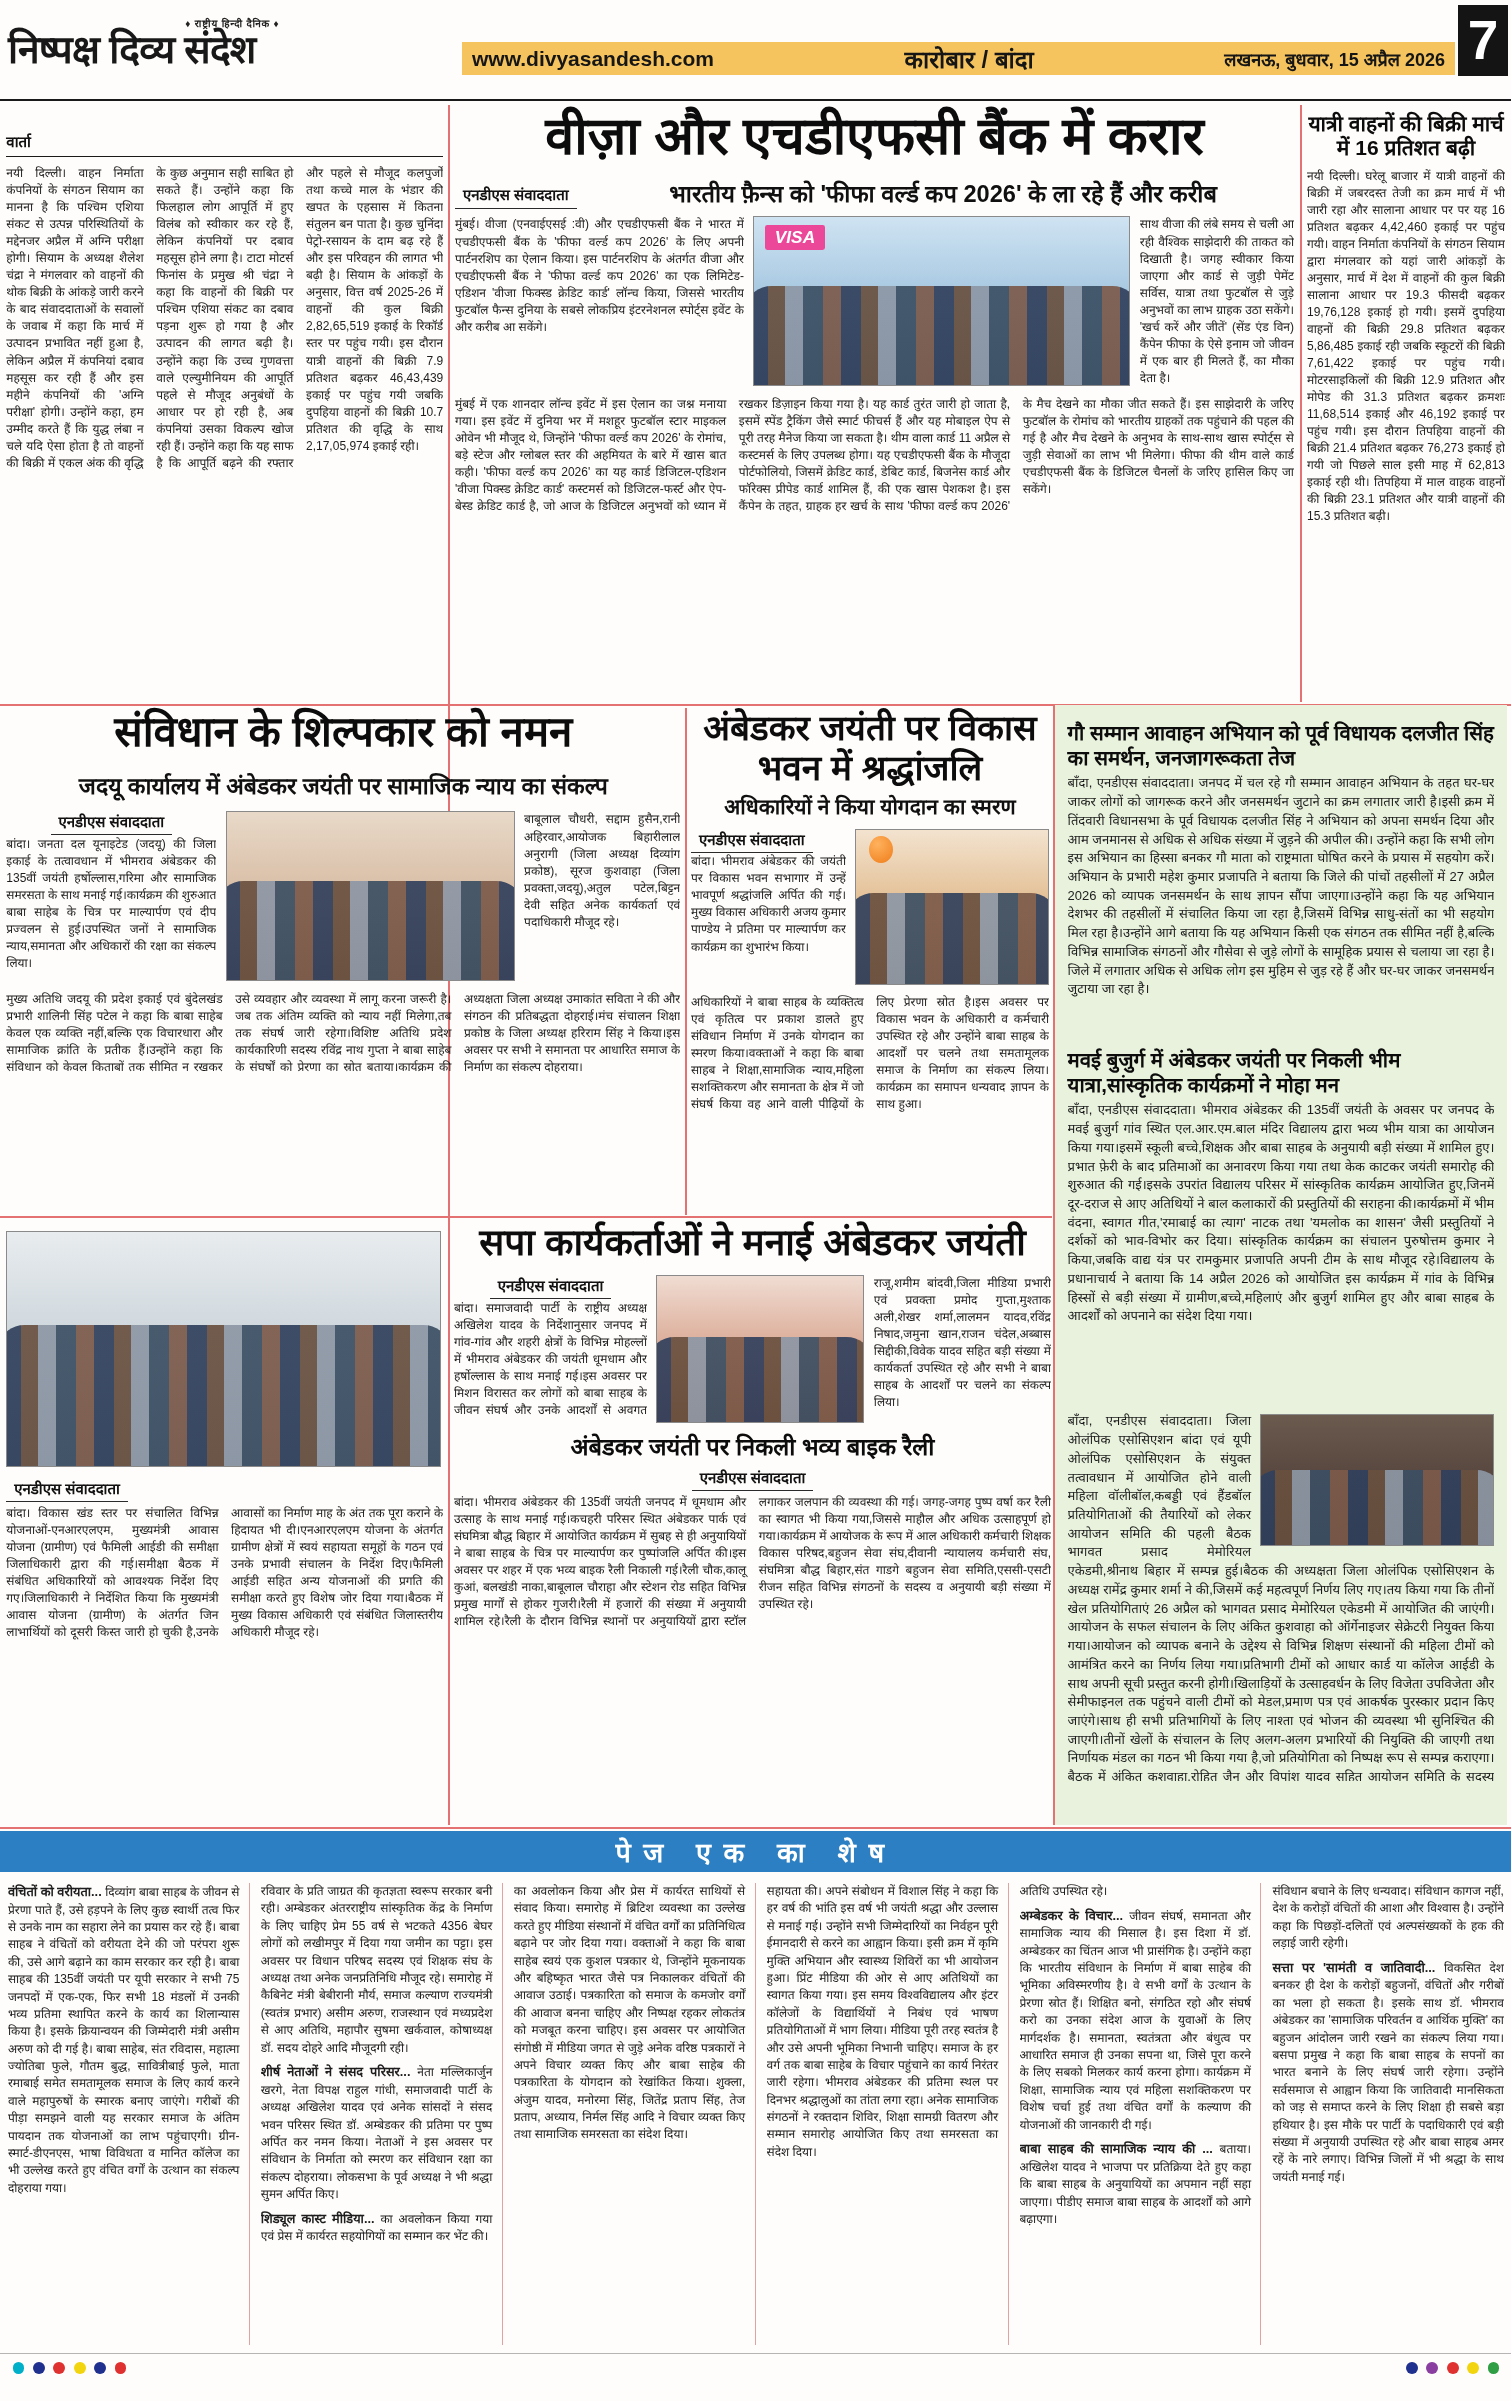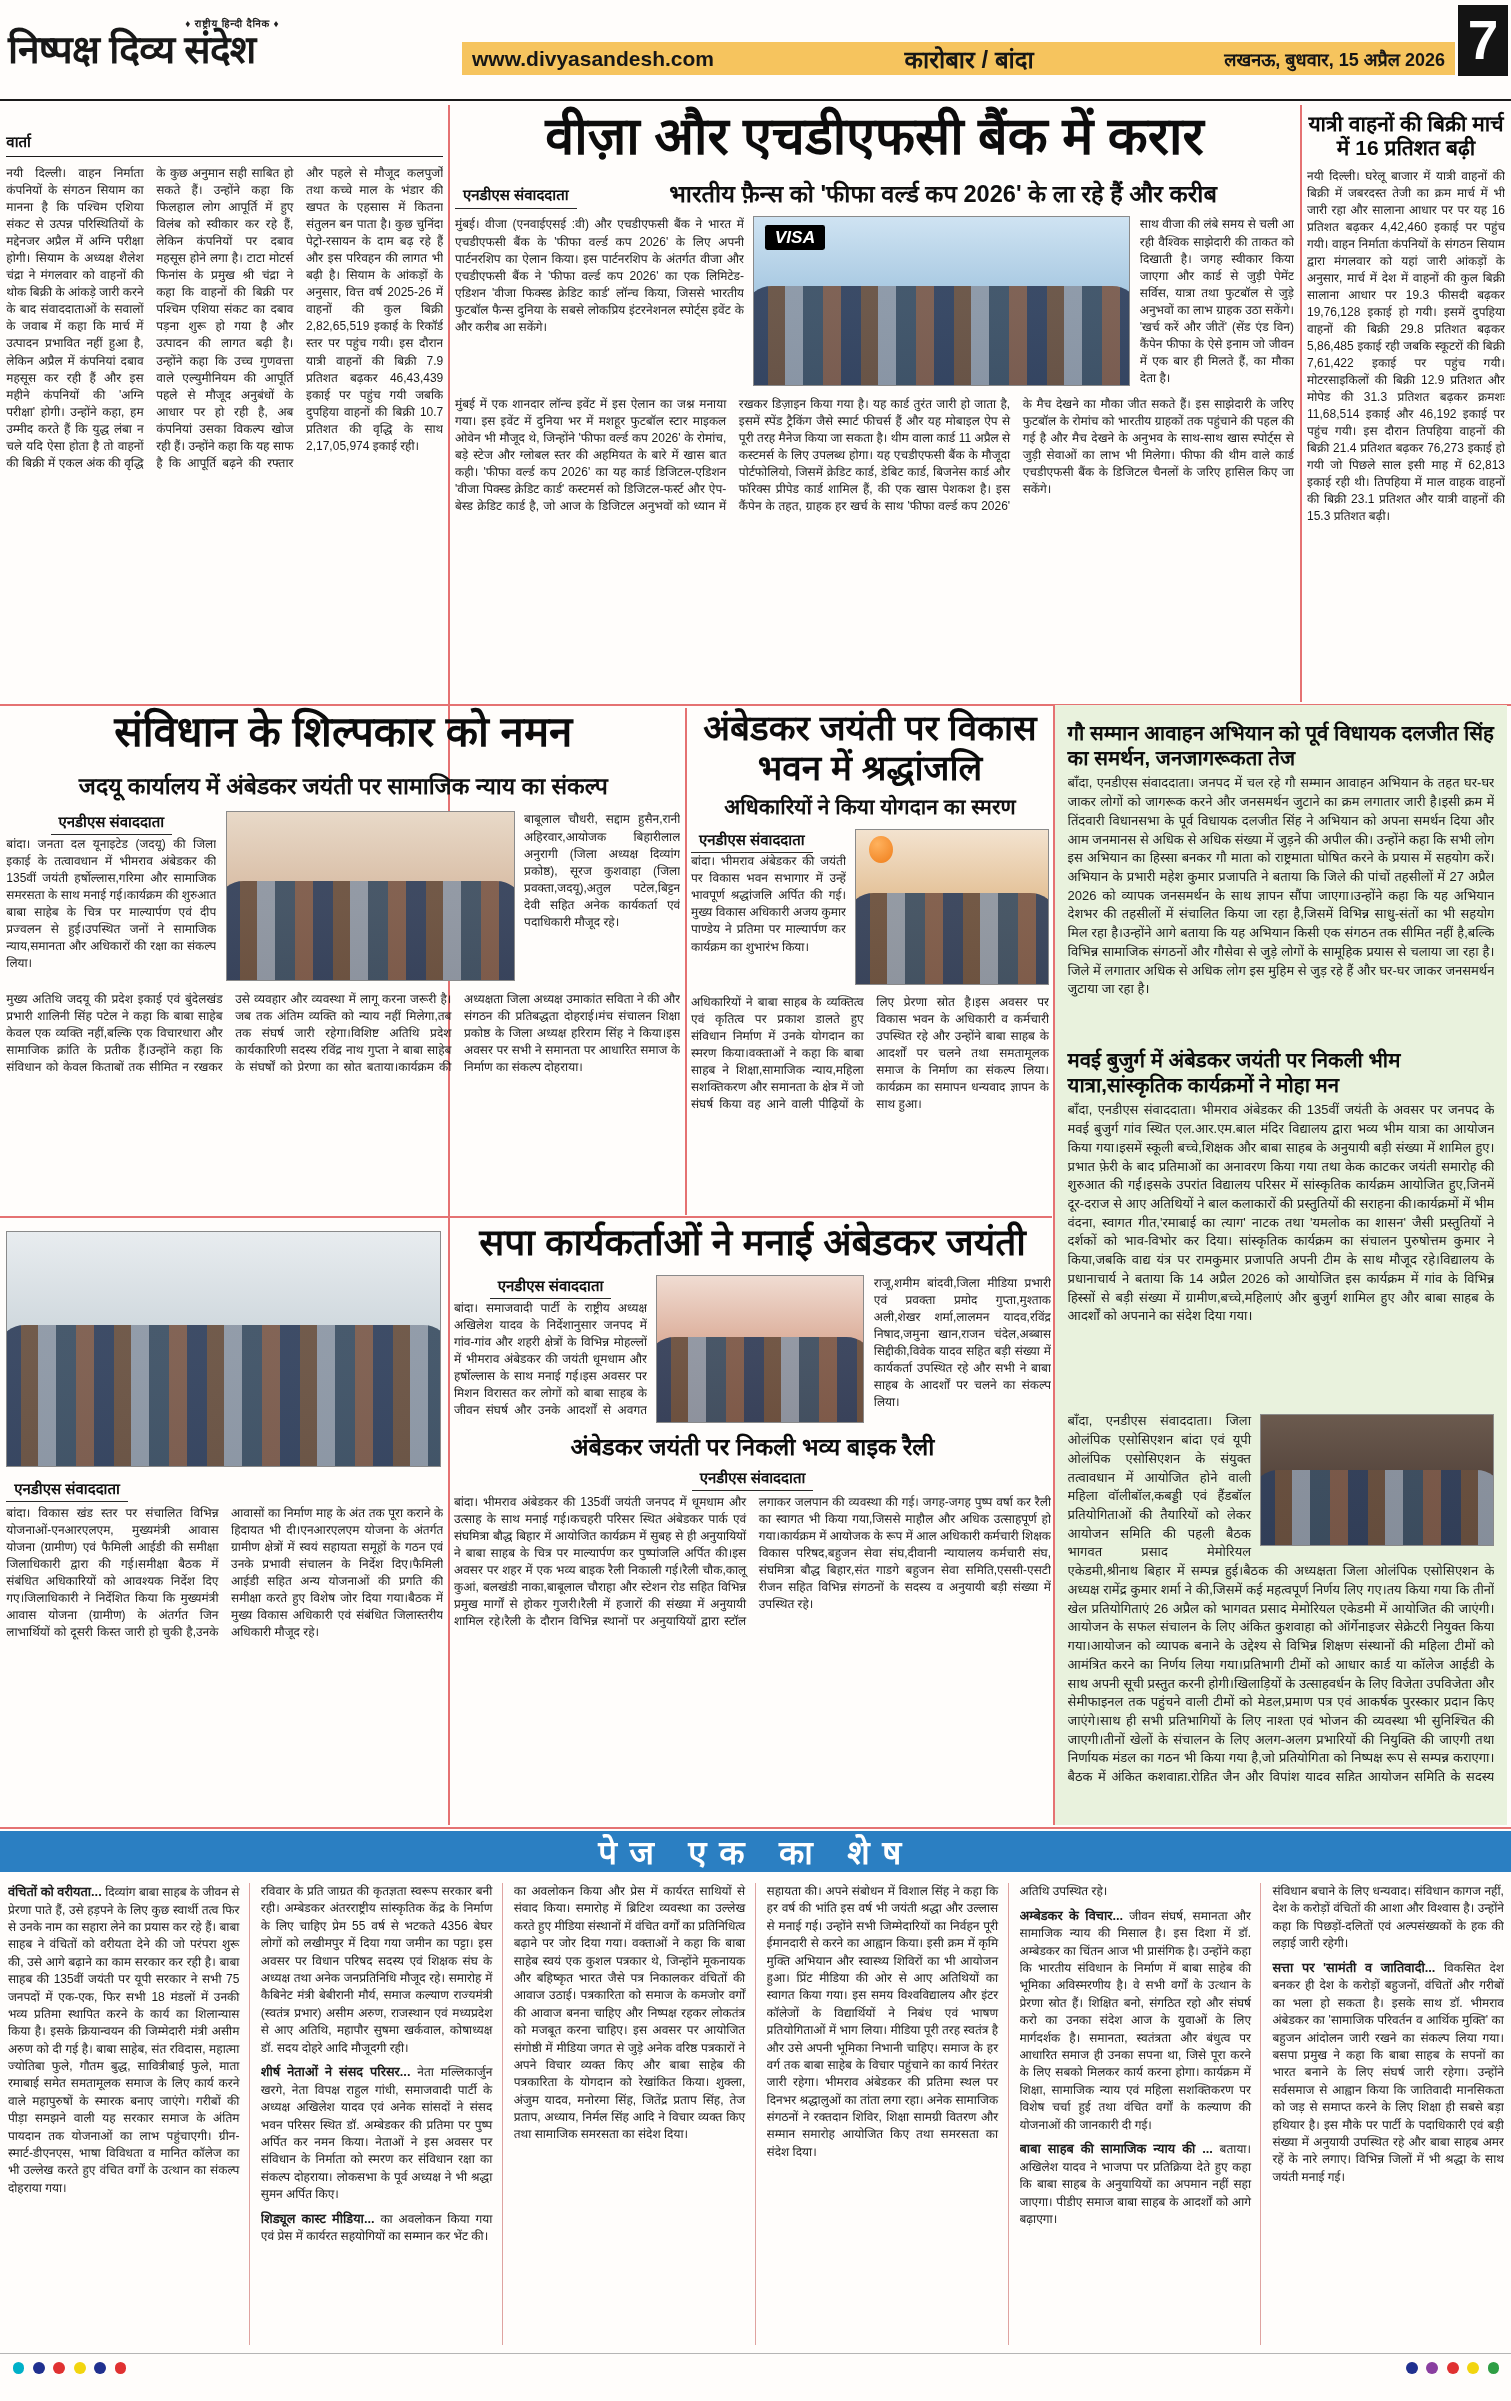--- a/index.html
+++ b/index.html
@@ -21,26 +21,26 @@
   .photo::before{content:"";position:absolute;inset:0;background:linear-gradient(180deg,var(--pt,#cdd9e4) 0%,var(--pm,#aebfce) 55%,var(--pl,#707a88) 100%)}
   .photo::after{content:"";position:absolute;left:-6.3px;right:-6.3px;bottom:-7.9px;height:64%;opacity:.92;
     background:repeating-linear-gradient(90deg,#31405c 0 20.4px,#69503f 20.4px 37px,#8d97a5 37px 55px,#3c4f63 55px 75px,#7c5a4a 75px 93px);
     border-radius:23.6px 23.6px 0 0/19px 19px 0 0}
   .ph-visa{--pt:#cfe3f2;--pm:#9fc3de;--pl:#5b7da0}
   .ph-warm{--pt:#e8d9c8;--pm:#d6b9a0;--pl:#8a6a55}
   .ph-orange{--pt:#f3e3cf;--pm:#e0b98a;--pl:#9a7450}
   .ph-red{--pt:#f0dcd2;--pm:#d8a58f;--pl:#93563f}
   .ph-office{--pt:#e8ecef;--pm:#c8d2d8;--pl:#8795a0}
   .ph-dark{--pt:#6b5a4e;--pm:#54443c;--pl:#2f2721}
-  .visa-chip{position:absolute;z-index:2;top:7.9px;left:11px;background:#000000;color:#fff;font-weight:800;font-style:italic;font-size:17.3px;padding:1.6px 9.4px;border-radius:2.4px}
+  .visa-chip{position:absolute;z-index:2;top:7.9px;left:11px;background:#ec4899;color:#fff;font-weight:800;font-style:italic;font-size:17.3px;padding:1.6px 9.4px;border-radius:2.4px}
   .balloon{position:absolute;z-index:2;top:6.3px;left:12.6px;width:23.6px;height:27px;border-radius:50%;background:radial-gradient(circle at 35% 30%,#ffb25e,#ef7d1a)}
   .green{background:#e9f2dd;padding:11px 12.6px;box-sizing:border-box;overflow:hidden}
   .green h3{margin:4.7px 0 3.1px;font-size:20.4px;line-height:1.24;color:#0c0c0c}
   .green .gbody{font-size:13px;line-height:1.44;text-align:justify;color:#1c1c1c}
-  .bluebar{background:#2b7fc2;color:#fff;display:flex;align-items:center;justify-content:center;font-weight:800;font-size:33px;letter-spacing:12.6px}
+  .bluebar{background:#2b7fc2;color:#fff;display:flex;align-items:center;justify-content:center;font-weight:800;font-size:27px;letter-spacing:12.6px}
   .contwrap{display:flex;gap:11px}
   .contcol{flex:1;border-right:0.8px solid #dfa3a0;padding-right:9.4px;font-size:12px;line-height:1.45;text-align:justify;overflow:hidden;color:#1d1d1d}
   .contcol:last-child{border-right:none;padding-right:0}
   .contcol p{margin:0 0 6.3px}
   .contcol b{font-size:12.8px}
   .dotrow{display:flex;gap:8.6px}
   .dot{width:11.8px;height:11.8px;border-radius:50%}
   .masthead-title{font-weight:800;font-size:39px;letter-spacing:-0.8px;line-height:1;color:#181818;white-space:nowrap}
   .tagline{font-weight:700;font-size:10px;color:#222;letter-spacing:0.8px}
   .vrowA{display:flex;gap:9.4px;margin-top:7.9px}

